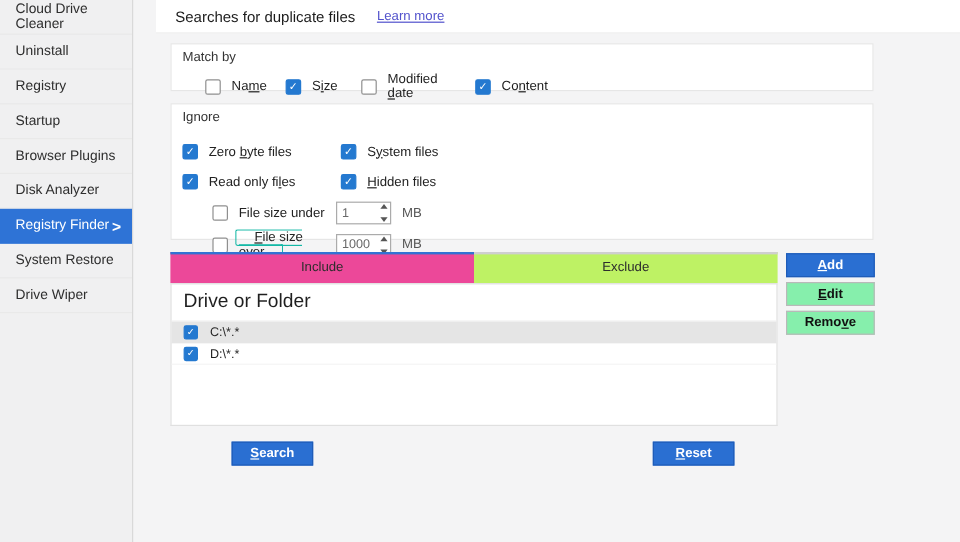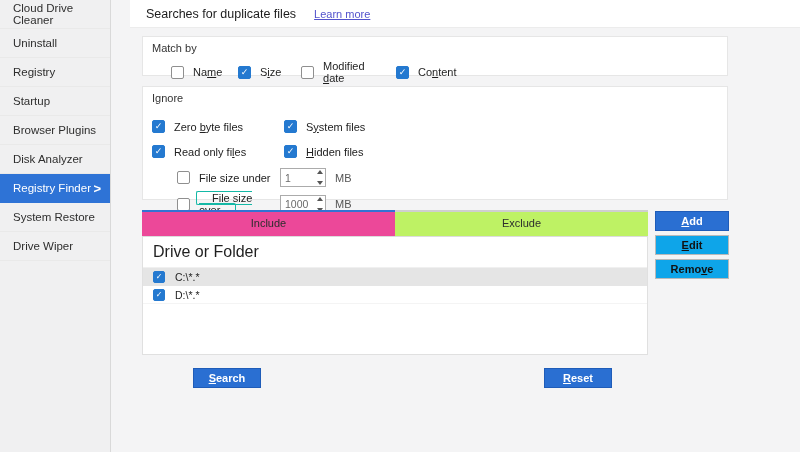--- a/index.html
+++ b/index.html
@@ -56,21 +56,21 @@
   .tab.active { background:#ec4899; border-top:2px solid #3273d3; }
 
   
   #folder-list { position:absolute; left:142px; top:236px; width:506px; height:119px; background:#fff; border:1px solid #e0e0e0; border-top:1px solid #dcdcdc; }
   #list-header { height:31px; display:flex; align-items:center; padding-left:10px; font-size:16px; color:#1f1f1f; border-bottom:1px solid #f0f0f0; }
   .f-row { height:18px; display:flex; align-items:center; padding-left:10px; gap:10px; font-size:10.5px; color:#1f1f1f; border-bottom:1px solid #f4f4f4; cursor:default; }
   .f-row.selected { background:#e5e5e5; border-bottom-color:#e5e5e5; }
 
   
   #actions { position:absolute; left:655px; top:211px; width:74px; }
-  .btn { display:block; width:74px; height:20px; margin-bottom:4px; font-family:inherit; font-size:11px; font-weight:bold; text-align:center; border:1px solid #b9b9b9; background:#0ea5e9; color:#111; cursor:pointer; line-height:18px; }
+  .btn { display:block; width:74px; height:20px; margin-bottom:4px; font-family:inherit; font-size:11px; font-weight:bold; text-align:center; border:1px solid #b9b9b9; background:#86efac; color:#111; cursor:pointer; line-height:18px; }
   .btn.primary { background:#2a6fd2; border-color:#1f5cb8; color:#fff; }
 
   
   #search-btn { position:absolute; left:145px; top:368px;margin-left:48px; }
   #reset-btn { position:absolute; left:544px; top:368px; }
   #search-btn .btn, #reset-btn .btn { width:68px; margin:0; }
 
   u { text-decoration:underline; }
 </style>
 </head>

